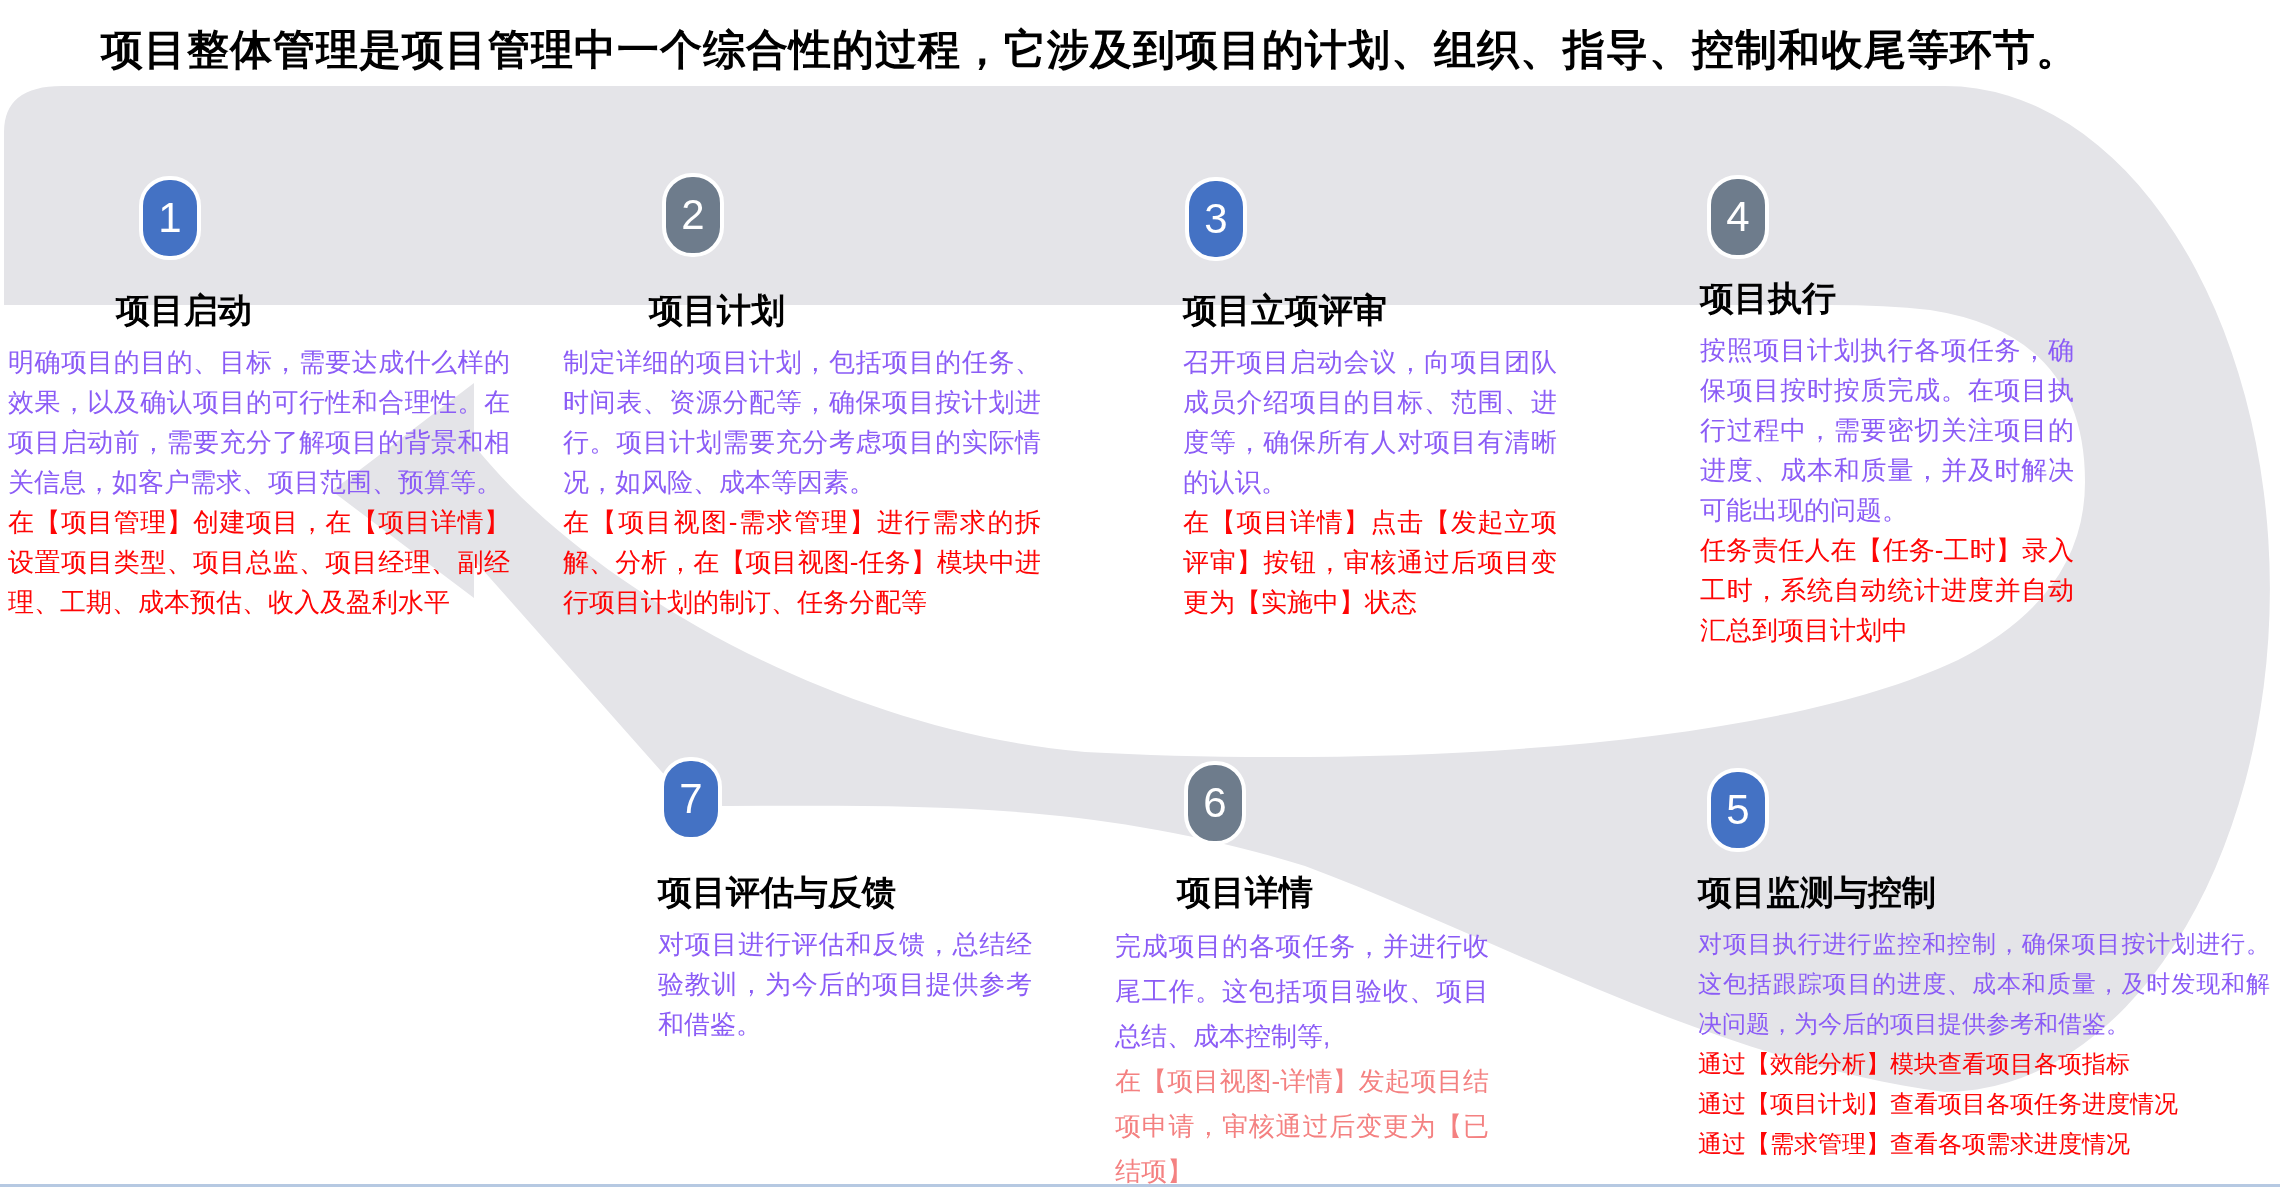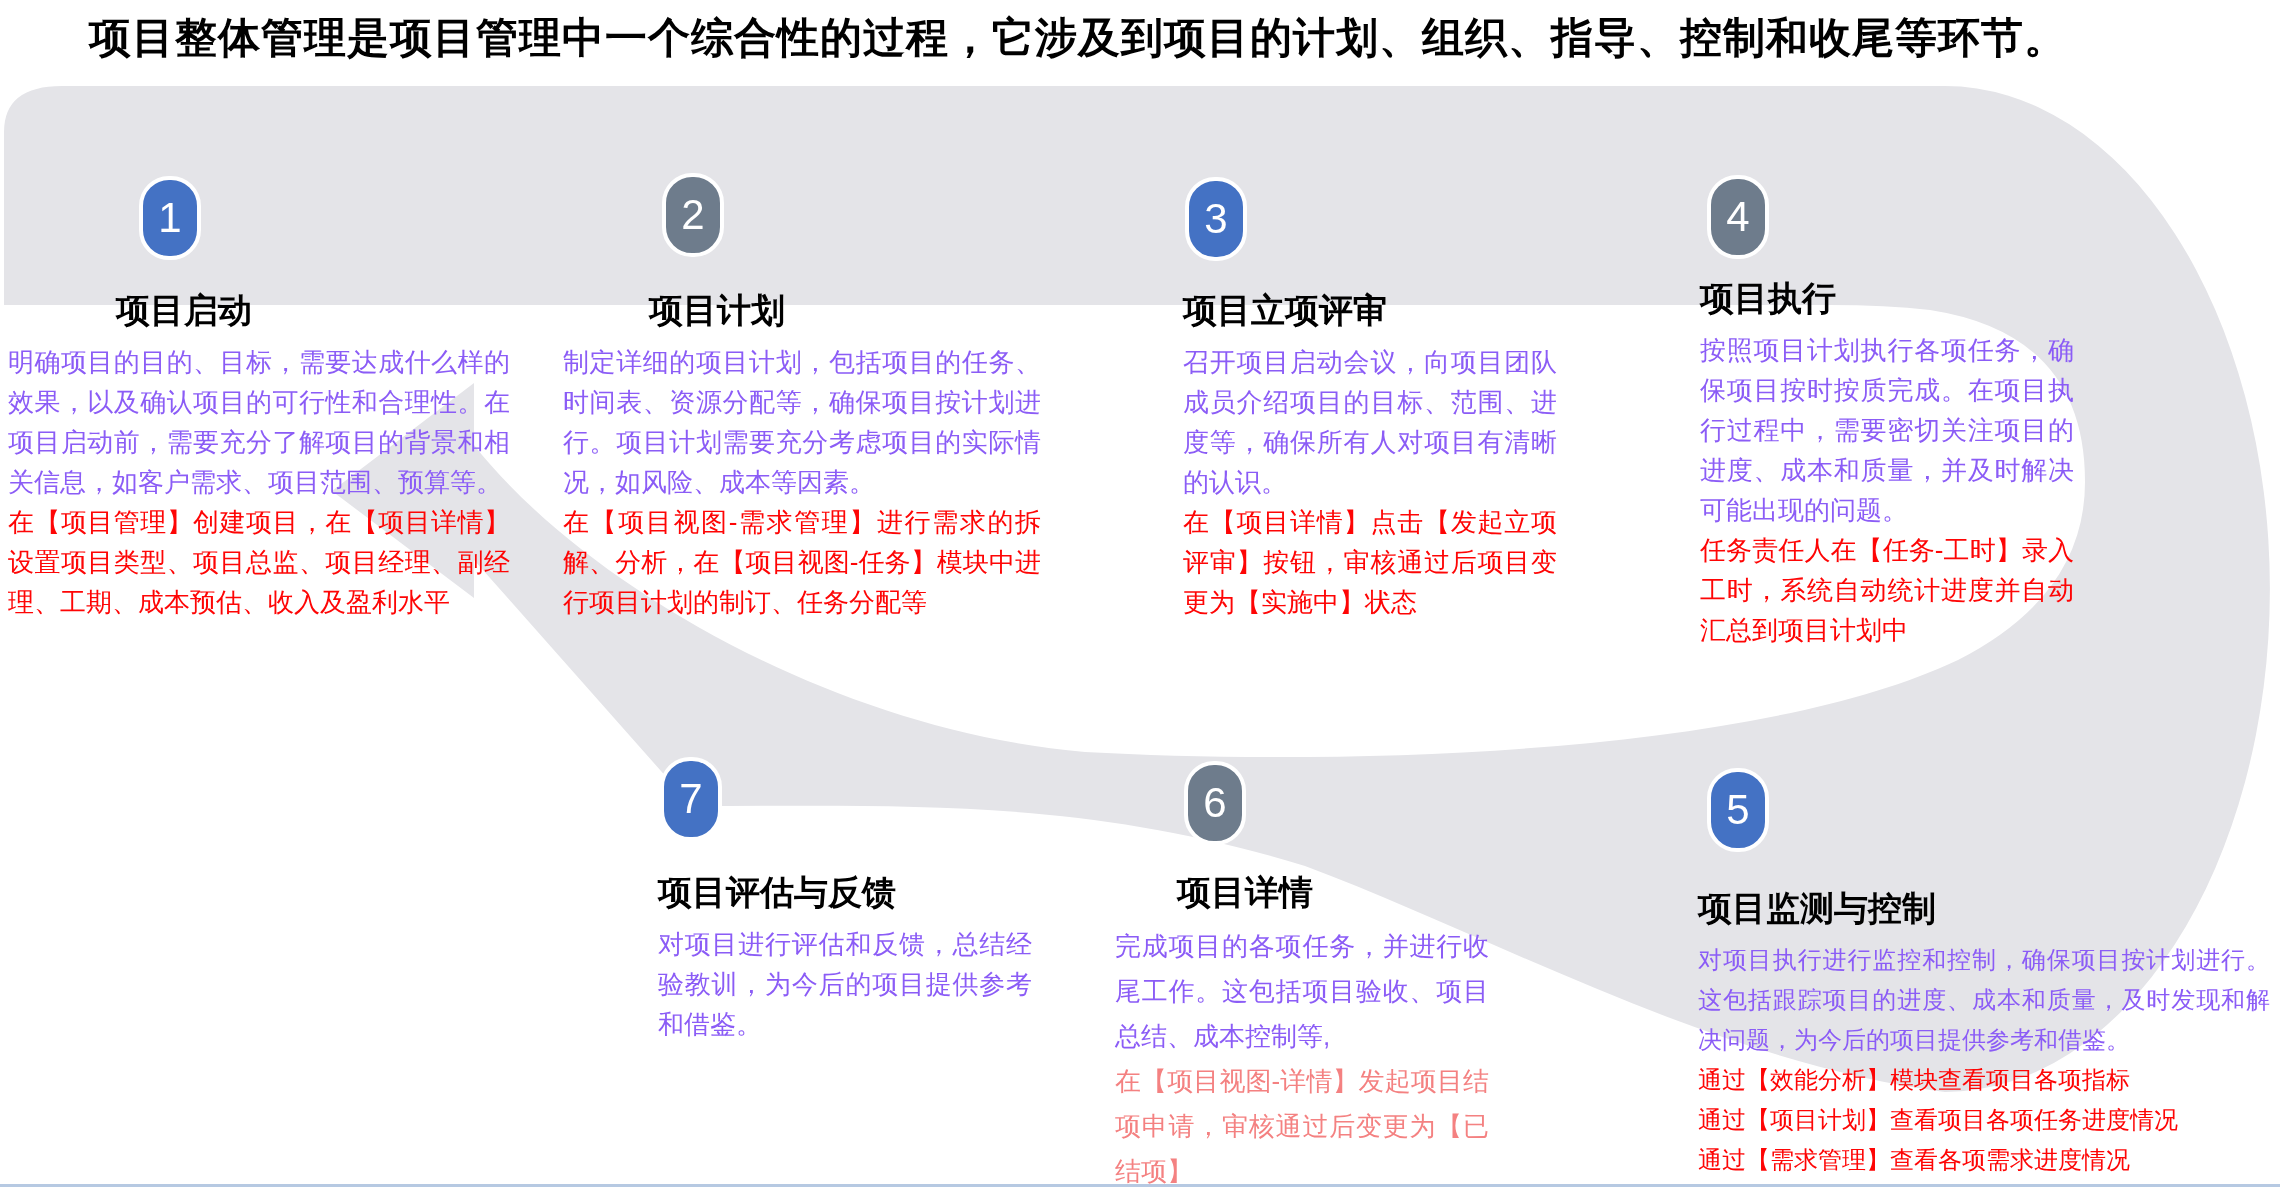--- a/index.html
+++ b/index.html
@@ -1,18 +1,18 @@
 <!DOCTYPE html>
 <html><head>
 <meta charset="utf-8">
 <style>
   html,body{margin:0;padding:0;background:#ffffff;}
   .canvas{position:relative;width:2280px;height:1189px;overflow:hidden;background:#ffffff;
           font-family:"Liberation Sans","DejaVu Sans",sans-serif;}
-  .title{position:absolute;left:85px;top:6px;margin:4px;font-size:42px;font-weight:bold;
+  .title{position:absolute;left:85px;top:6px;margin:16px;font-size:42px;font-weight:bold;
          color:#000000;letter-spacing:1px;white-space:nowrap;}
   .arrow{position:absolute;left:0;top:0;width:2280px;height:1189px;}
   .badge{position:absolute;width:62px;height:84px;border-radius:30px;border:4px solid #ffffff;
          box-sizing:border-box;display:flex;align-items:center;justify-content:center;
          color:#ffffff;font-size:42px;line-height:1;}
   .badge.blue{background:#4472c4;}
   .badge.slate{background:#6e7c8c;}
   .pos-n1{left:139px;top:176px;}
   .pos-n2{left:662px;top:173px;}
   .pos-n3{left:1185px;top:177px;}
@@ -24,21 +24,21 @@
   .col h2{margin:0 0 10px 0;font-size:34px;line-height:44px;font-weight:bold;color:#000000;}
   .col p{margin:0;font-size:26px;line-height:40px;text-align:justify;}
   .body{color:#8b5cf6;}
   .note{color:#fe0505;white-space:pre-line;}
   .pos-c1{left:8px;top:288px;width:502px;}
   .pos-c2{left:563px;top:288px;width:478px;}
   .pos-c3{left:1183px;top:288px;width:374px;}
   .pos-c4{left:1700px;top:276px;width:374px;}
   .pos-b7{left:658px;top:870px;width:374px;}
   .pos-b6{left:1115px;top:870px;width:374px;}
-  .pos-b5{left:1698px;top:870px;width:572px;margin-top:16px;}
+  .pos-b5{left:1698px;top:870px;width:572px;}
   .pos-b5 p{font-size:24px;}
   .pos-b6 p{line-height:45px;}
   .pos-b6 .note{color:#f48181;}
   .pos-c1 h2{padding-left:108px;}
   .pos-c2 h2{padding-left:86px;}
   .pos-b6 h2{padding-left:62px;}
   .bottom-rule{position:absolute;left:0;top:1184px;width:2280px;height:3px;background:#b6c9e2;}
 </style>
 </head>
 <body>

